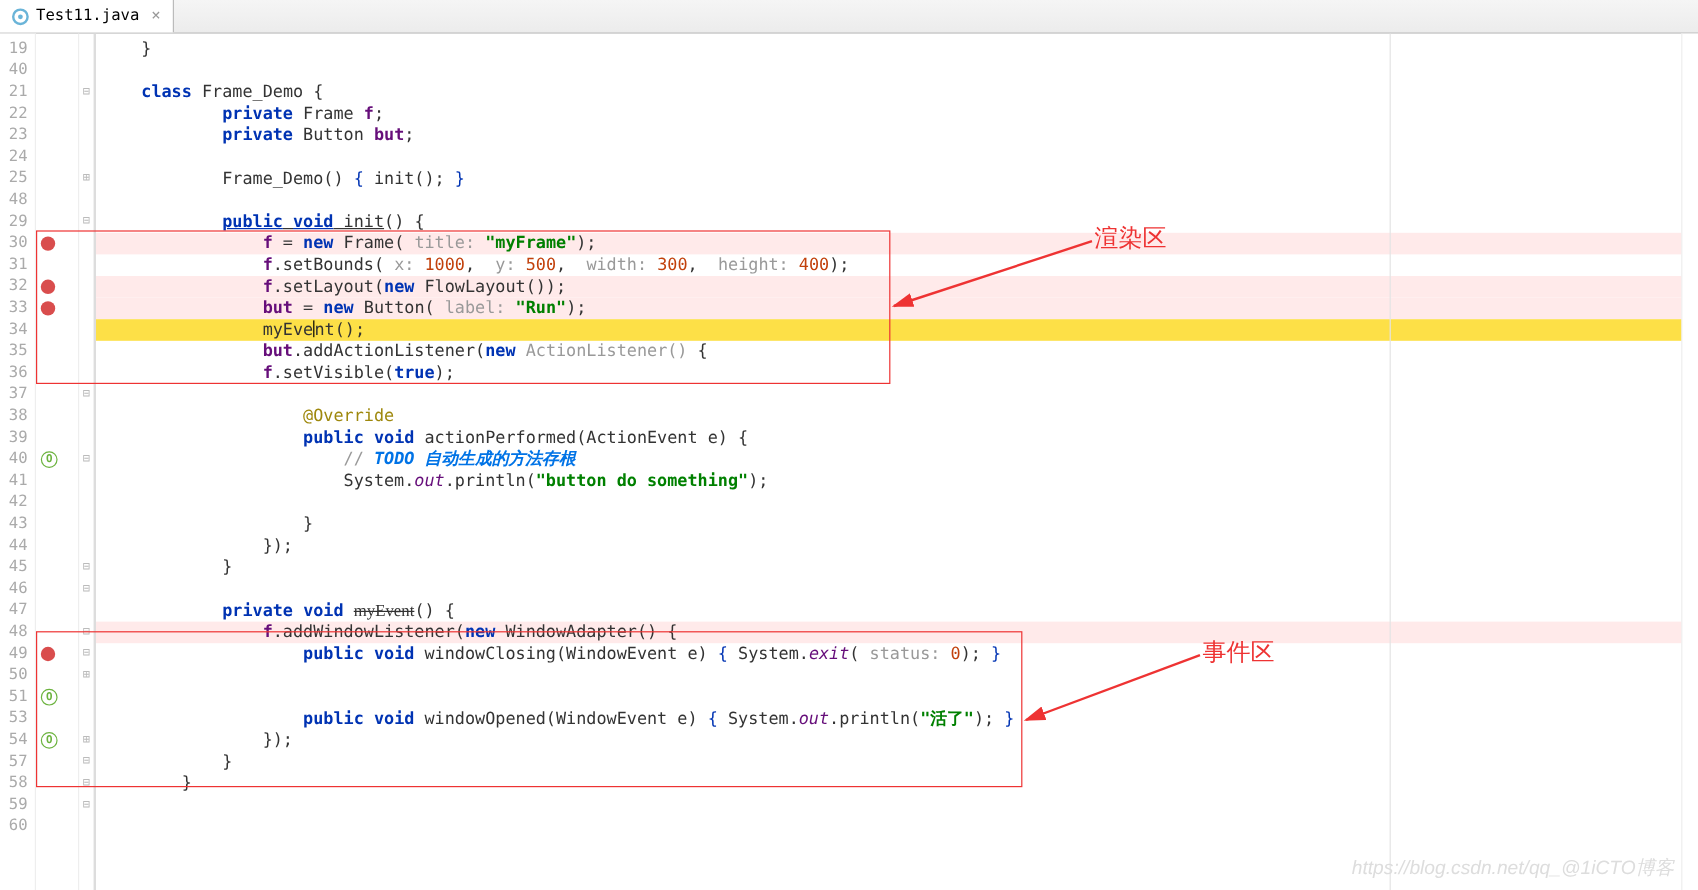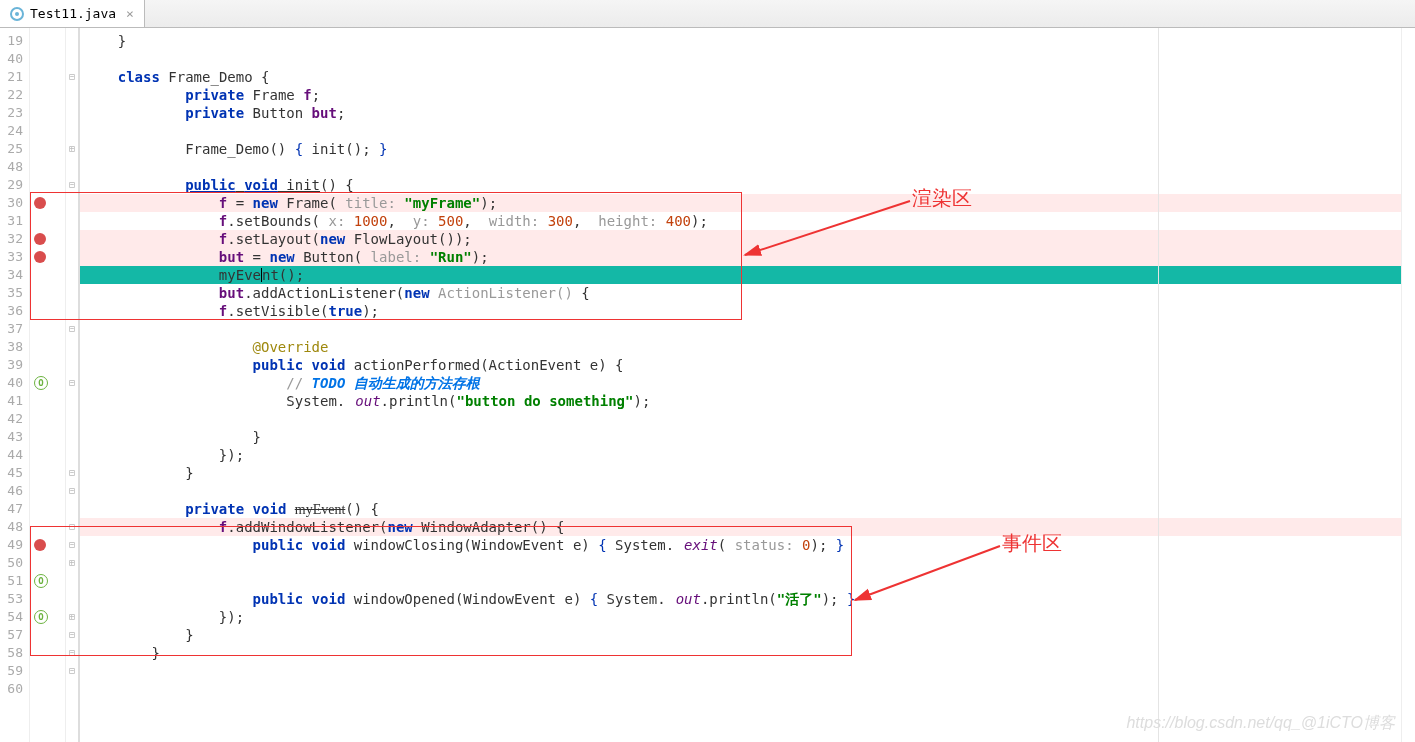--- a/index.html
+++ b/index.html
@@ -98,31 +98,31 @@
   }
   .code-line {
     height: 18px;
     line-height: 18px;
     white-space: pre;
     font-size: 14px;
     color: #333;
     padding-left: 4px;
   }
   .hl-red { background: #ffeaea; }
-  .hl-yellow { background: #14b8a6; }
+  .hl-yellow { background: #fde047; }
   .kw { color: #0033b3; font-weight: bold; }
   .kw-nb { color: #0033b3; }
   .str { color: #008000; font-weight: bold; }
   .hint { color: #999; }
   .field { color: #660e7a; font-weight: bold; }
   .num { color: #c2410c; }
   .anno { color: #9e880d; }
   .comment-slash { color: #999; }
   .comment-italic { color: #0073e6; font-style: italic; font-weight: bold; }
-  .static-ref { color: #660e7a; font-style: italic; margin-left: 10px; }
+  .static-ref { color: #660e7a; font-style: italic; }
   .underline { text-decoration: underline; }
   .caret { border-left: 1px solid #000; display: inline-block; height: 14px; vertical-align: -2px; }
   .rightbar {
     width: 14px;
     border-left: 1px solid #eee;
     background: #fff;
   }
   .vertical-guide {
     position: absolute;
     top: 28px;

